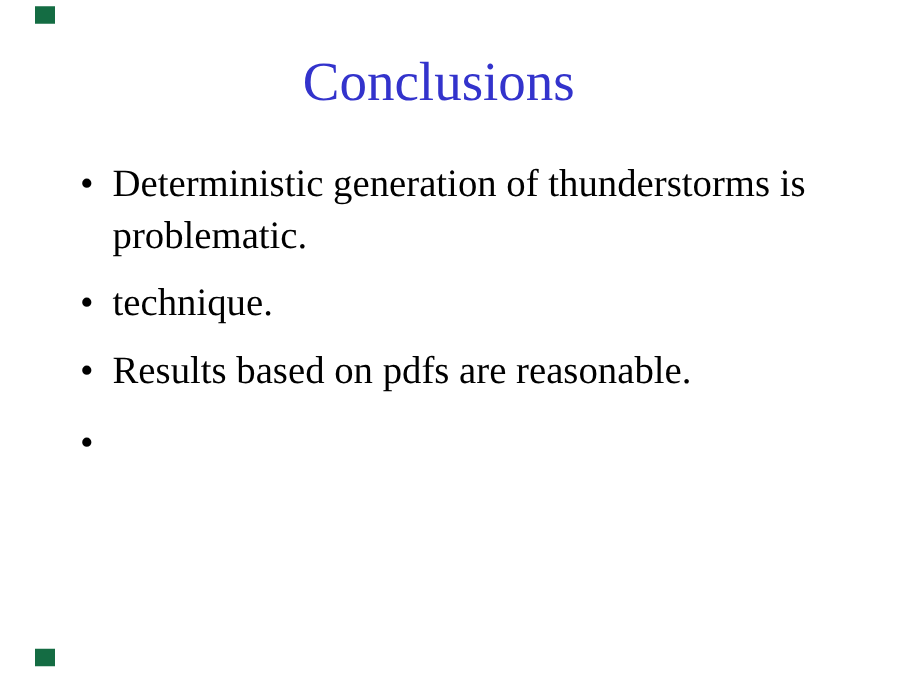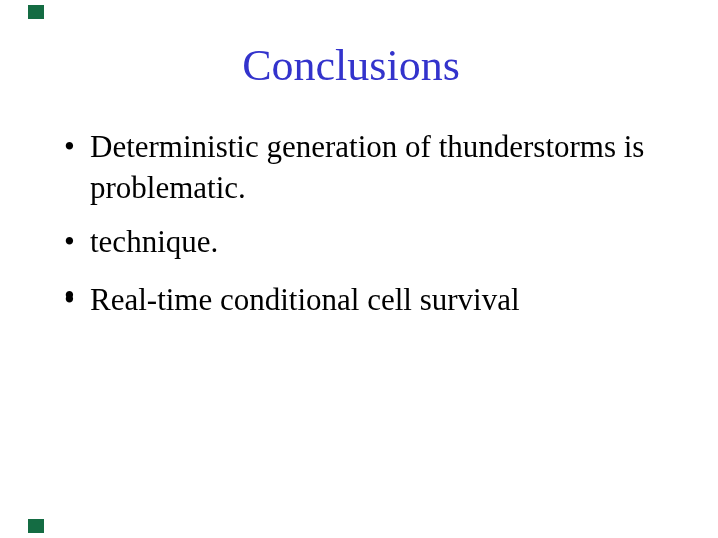--- a/index.html
+++ b/index.html
@@ -76,22 +76,22 @@
       <span class="marker">•</span>
       <span class="line">Deterministic generation of thunderstorms is</span>
       <span class="line">problematic.</span>
     </li>
     <li>
       <span class="marker">•</span>
       <span class="line">technique.</span>
     </li>
     <li>
       <span class="marker">•</span>
+      <span class="line">Results based on pdfs are reasonable.</span>
     </li>
     <li>
       <span class="marker">•</span>
-      <span class="line">Real-time conditional cell survival</span>
     </li>
   </ul>
 
   <div class="corner-square bottom" style="background-color: rgb(20, 108, 67);"></div>
 
 </div>
 
 </body></html>

